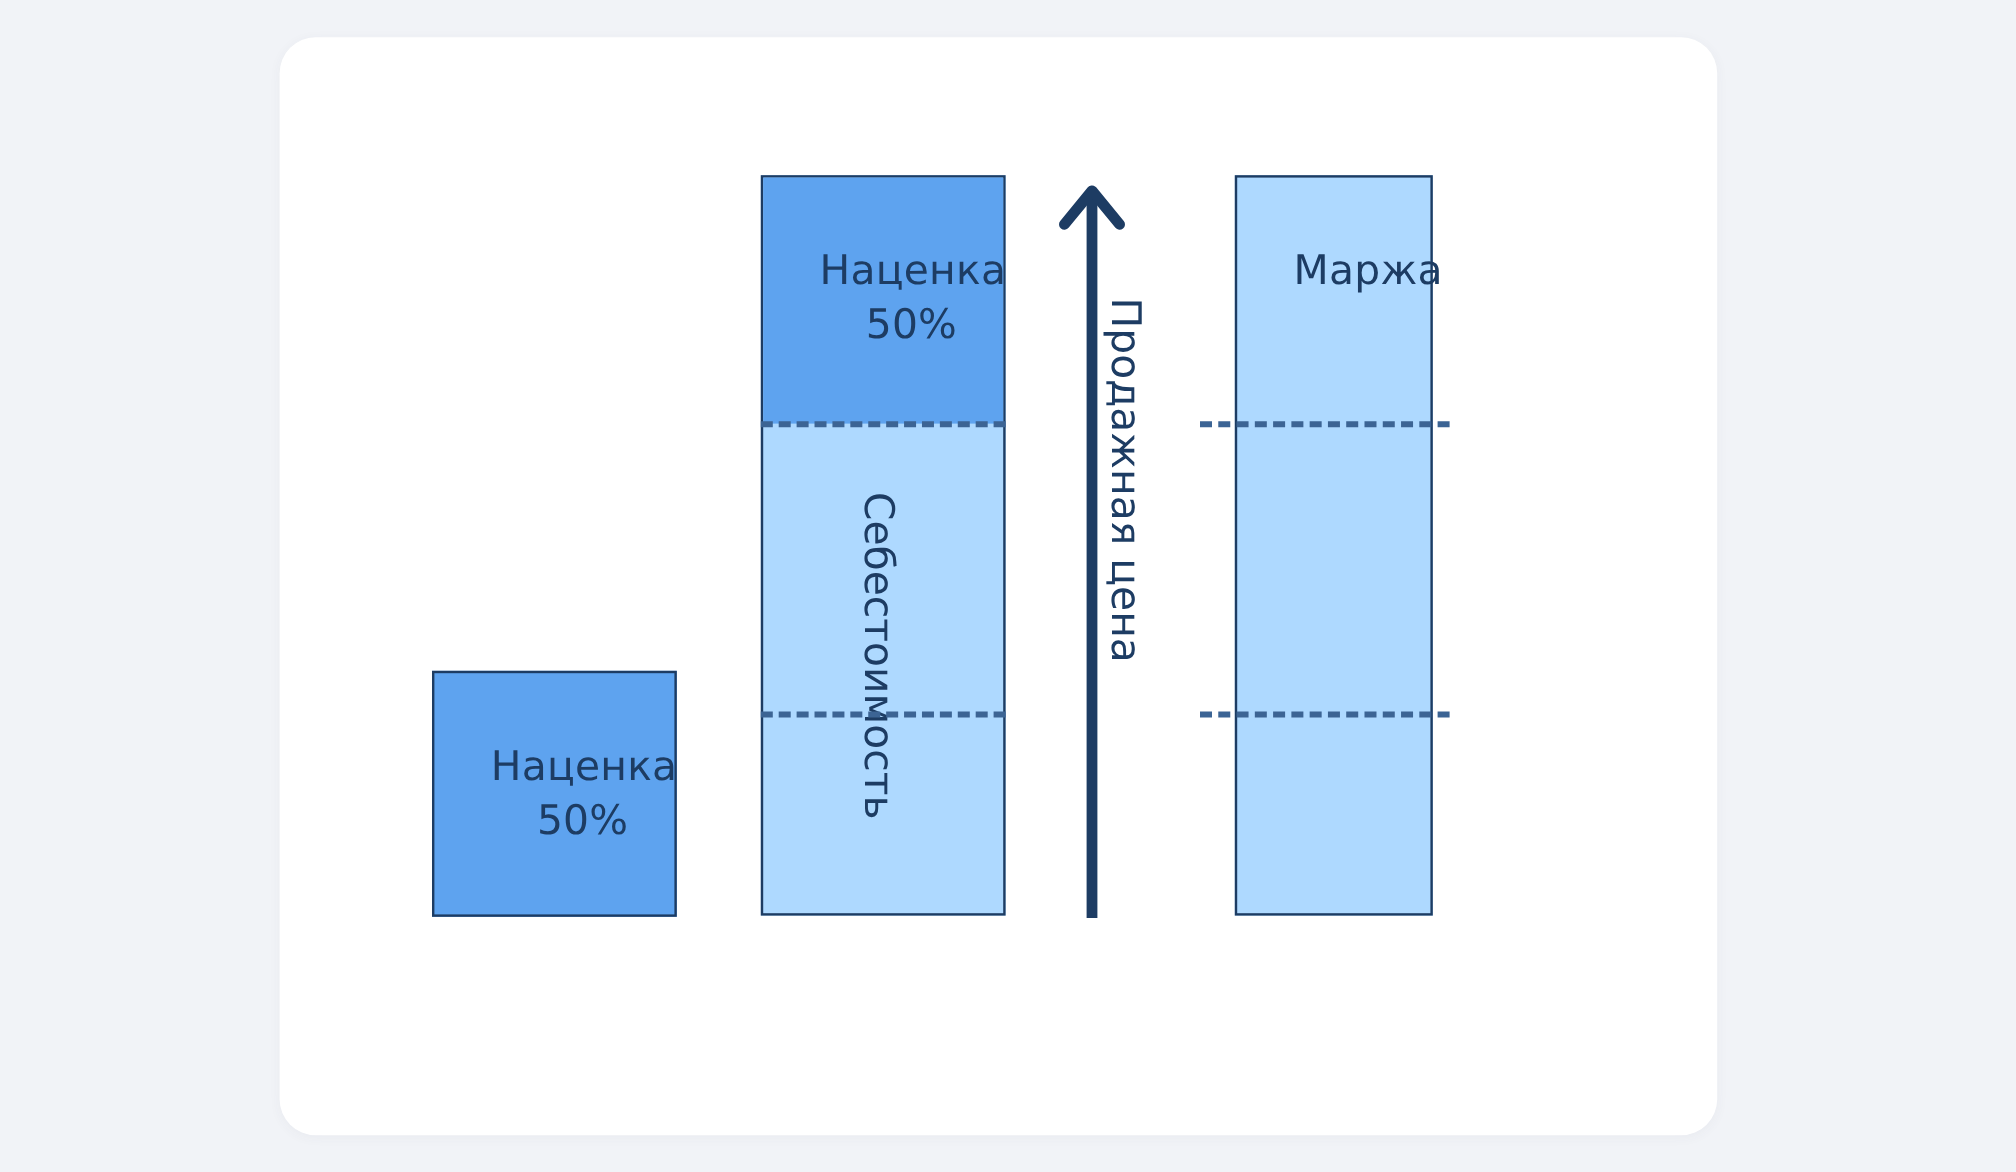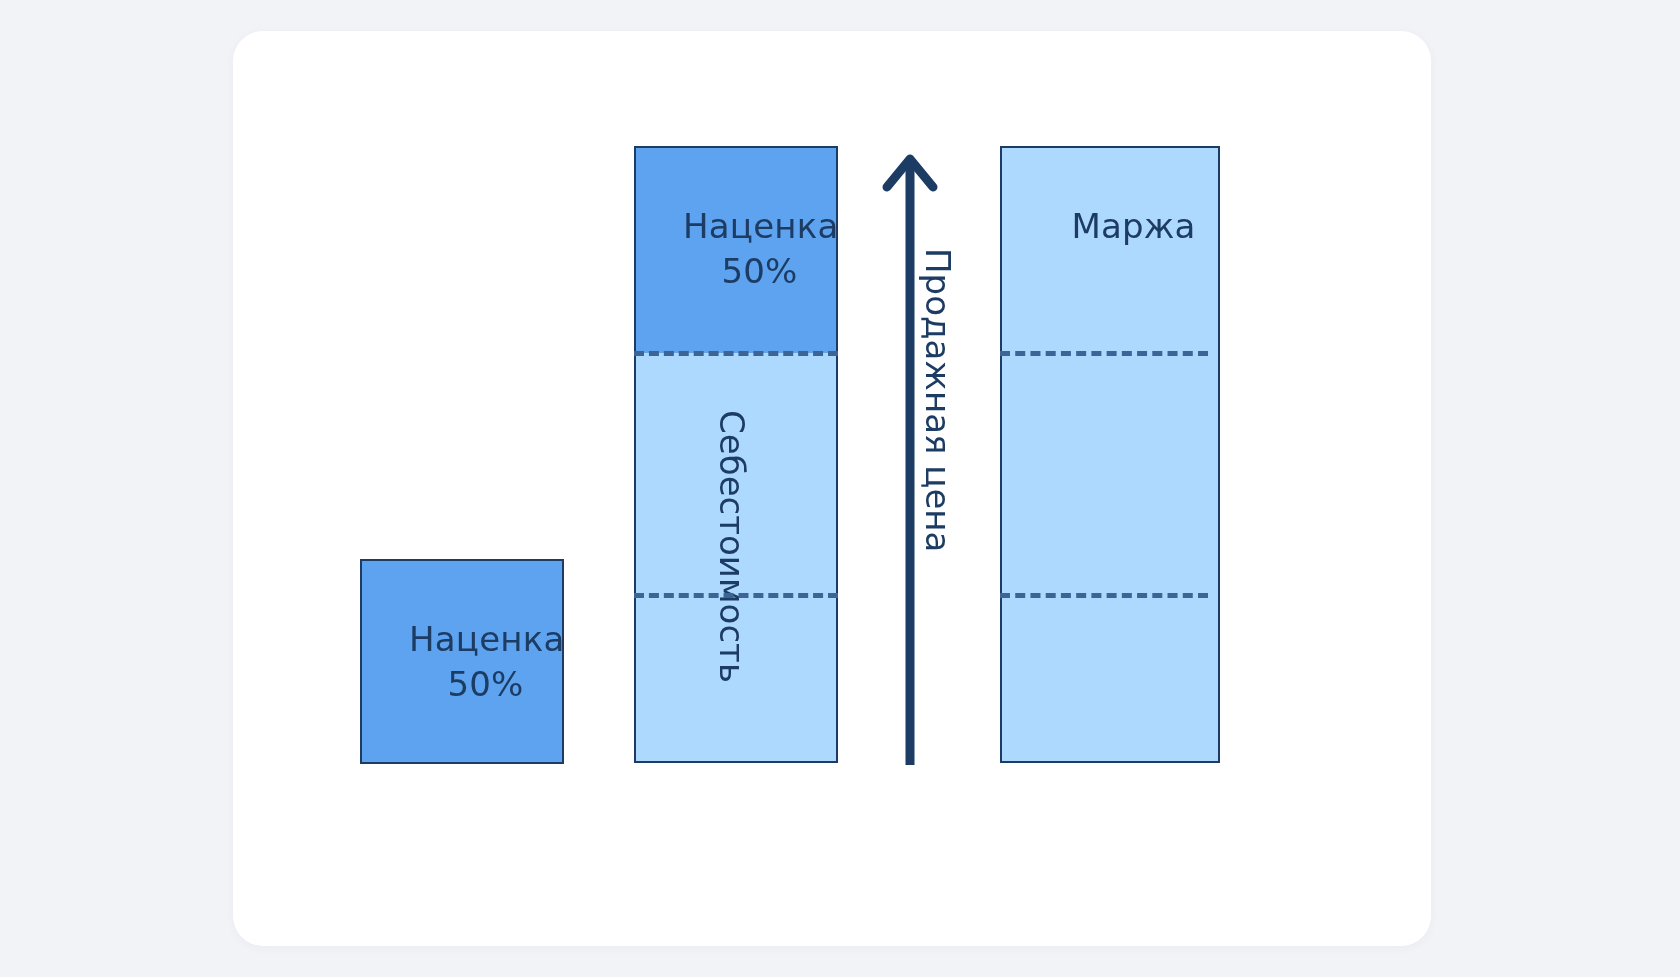--- a/index.html
+++ b/index.html
@@ -149,21 +149,21 @@
     <div class="dash-line" style="left:634px; top:593px; width:204px;"></div>
 
     <div id="arrow-group">
       <svg id="arrow-svg" width="140" height="640" viewBox="0 0 140 640">
         <line x1="30" y1="625" x2="30" y2="22" stroke="#1d3c63" stroke-width="9" stroke-linecap="butt"></line>
         <polyline points="7,47 30,19 53,47" fill="none" stroke="#1d3c63" stroke-width="9" stroke-linecap="round" stroke-linejoin="round"></polyline>
       </svg>
     </div>
     <div id="arrow-label">Продажная цена</div>
 
-    <div class="bar fill-light" style="left:1000px; top:146px; width:220px; height:617px;">
+    <div class="bar fill-light" style="left:1029px; top:146px; width:165px; height:617px;">
       <div class="bar-label" style="top:56px;">
         <span class="lab-line">Маржа</span>
       </div>
     </div>
 
     <div class="dash-line" style="left:1000px; top:351px; width:208px;"></div>
     <div class="dash-line" style="left:1000px; top:593px; width:208px;"></div>
 
   </div>
 </div>

